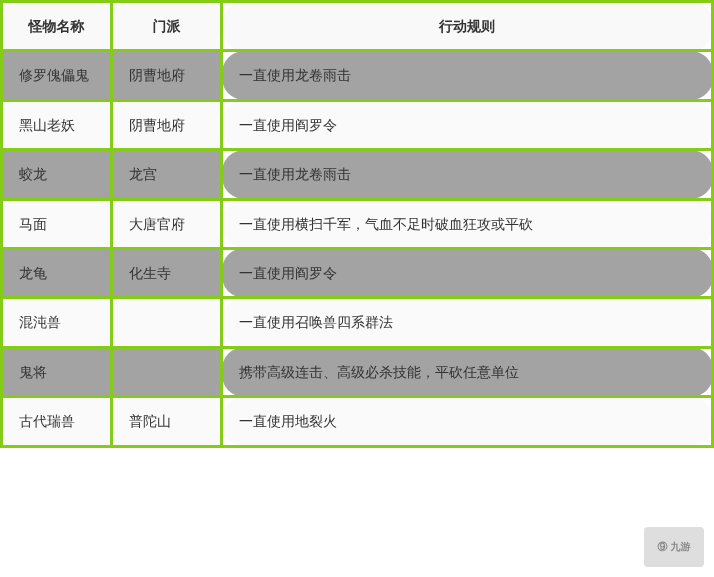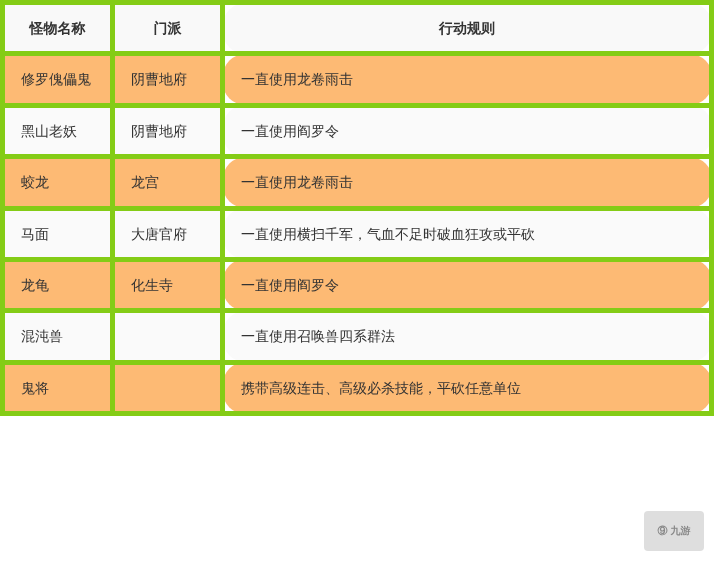--- a/index.html
+++ b/index.html
@@ -20,49 +20,49 @@
       width: 714px;
       height: 577px;
       background: #fff;
       position: relative;
     }
     table {
       width: 100%;
       border-collapse: collapse;
     }
     th, td {
-      border: 5px solid #84cc16;
+      border: 3px solid #84cc16;
       padding: 12px 16px;
       vertical-align: middle;
       line-height: 1.6;
     }
     thead th {
       background: #f9f9f9;
       font-weight: bold;
       color: #333;
     }
     tbody tr {
-      background: #fdba74;
+      background: #a3a3a3;
     }
     tbody tr:nth-child(even) {
       background: #fafafa;
     }
     .col-name {
       width: 110px;
     }
     .col-faction {
       width: 110px;
     }
     .col-rule {
       width: auto;
       border-radius: 22px;
     }
     .watermark {
       position: absolute;
-      bottom: 26px;
+      bottom: 10px;
       right: 10px;
       width: 60px;
       height: 40px;
       background: rgba(200,200,200,0.6);
       border-radius: 4px;
       display: flex;
       align-items: center;
       justify-content: center;
       font-size: 11px;
       color: #666;
@@ -114,19 +114,24 @@
         <tr>
           <td class="col-name">混沌兽</td>
           <td class="col-faction"></td>
           <td class="col-rule">一直使用召唤兽四系群法</td>
         </tr>
         <tr>
           <td class="col-name">鬼将</td>
           <td class="col-faction"></td>
           <td class="col-rule">携带高级连击、高级必杀技能，平砍任意单位</td>
         </tr>
+        <tr>
+          <td class="col-name">古代瑞兽</td>
+          <td class="col-faction">普陀山</td>
+          <td class="col-rule">一直使用地裂火</td>
+        </tr>
       </tbody>
   </table>
 
   <div class="watermark">
     <span class="watermark-logo">⑨ 九游</span>
   </div>
 </div>
 
 </body></html>

